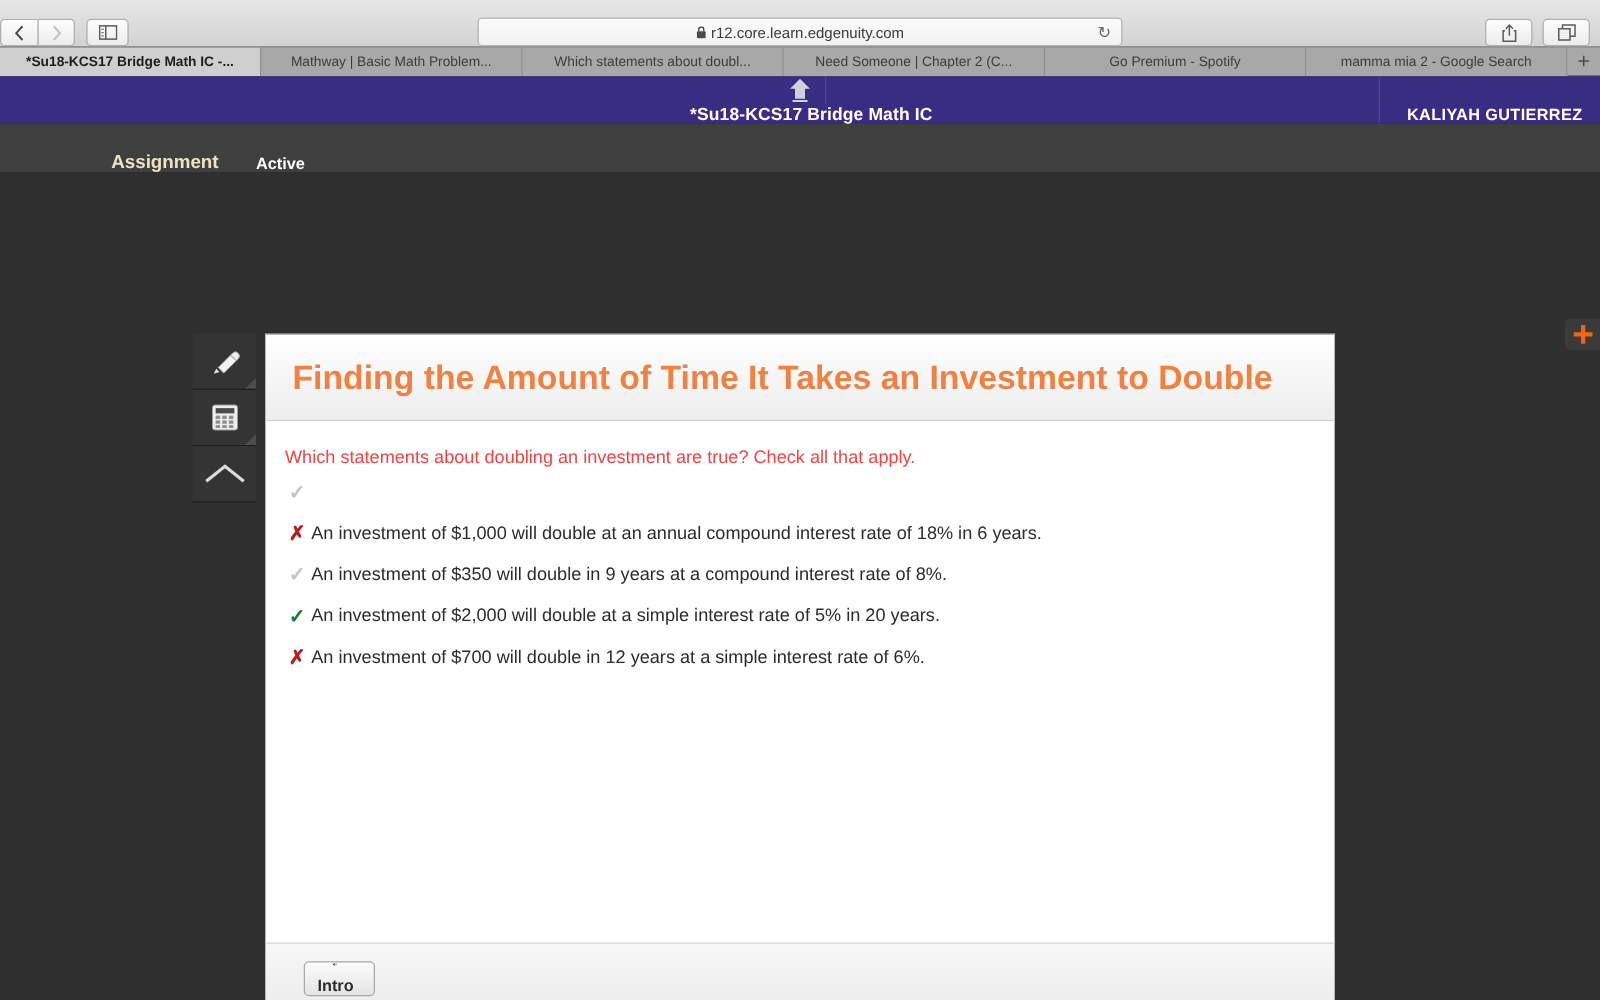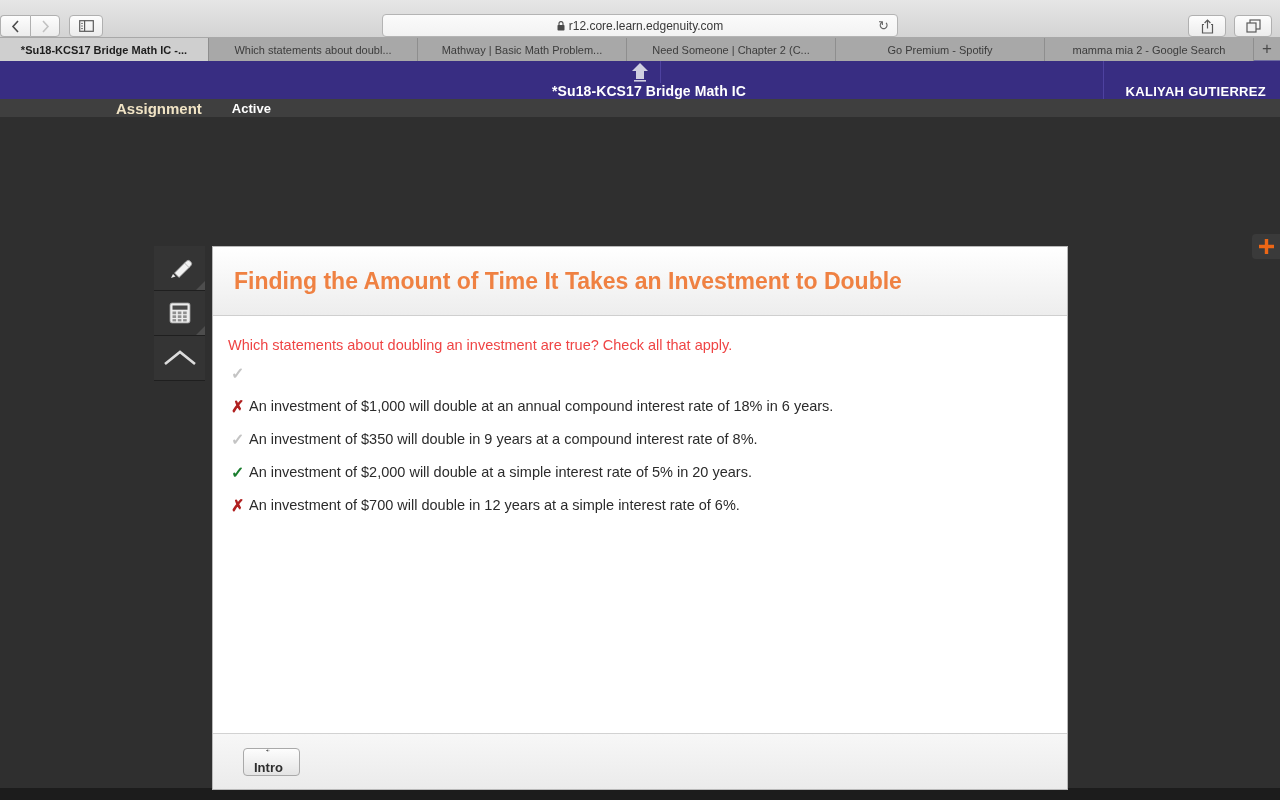--- a/index.html
+++ b/index.html
@@ -74,22 +74,22 @@
   }
   .user-cell {
     position: absolute; right: 0; top: 0; height: 38px;
     display: flex; align-items: flex-end; padding: 0 14px 0 22px;
     border-left: 1px solid #4e42a0;
   }
   .user-name { color: #fff; font-size: 13px; font-weight: bold; letter-spacing: .3px; }
 
   
   .sub-header {
-    height: 18px; width: 1280px; background: #3f3f3f;
-    display: flex; align-items: center; padding-left: 116px;
+    height: 39px; width: 1280px; background: #3f3f3f;
+    display: flex; align-items: flex-end; padding-left: 89px;
   }
   .sub-assignment { color: #f0e3c4; font-size: 15px; font-weight: bold; }
   .sub-active { color: #ffffff; font-size: 13px; font-weight: bold; margin-left: 30px; }
 
   
   .stage { position: relative; width: 1280px; height: 671px; background: #2f2f2f; }
 
   
   .tool-rail { position: absolute; left: 154px; top: 129px; width: 51px; }
   .tool-btn {
@@ -109,21 +109,21 @@
     position: absolute; left: 212px; top: 129px;
     width: 856px; height: 544px; background: #ffffff;
     border: 1px solid #b9b9b9;
     display: flex; flex-direction: column;
   }
   .card-title-bar {
     height: 69px; background: linear-gradient(#ffffff, #ededed);
     border-bottom: 1px solid #cfcfcf;
     display: flex; align-items: center; padding-left: 21px;
   }
-  .card-title { color: #ef8142; font-size: 23px; font-weight: bold; }
+  .card-title { color: #ef8142; font-size: 27px; font-weight: bold; }
   .card-body { flex: 1; padding: 21px 0 0 15px; background: #fff; }
   .question { font-size: 14.5px; color: #ef4444; margin-bottom: 11px; }
   .option-row { display: flex; align-items: flex-start; margin-bottom: 14px; }
   .option-mark {
     width: 21px; flex: 0 0 21px; font-size: 16px; font-weight: bold;
     line-height: 19px; text-align: left; padding-left: 3px;
   }
   .mark-gray { color: #c4c4c4; }
   .mark-green { color: #1a7d2e; }
   .mark-red { color: #b02020; }
@@ -197,22 +197,22 @@
       <svg width="15" height="14" viewBox="0 0 15 14">
         <rect x="4" y="1" width="10" height="9" fill="none" stroke="#5a5a5a" stroke-width="1.2"></rect>
         <rect x="1" y="4" width="9" height="9" fill="#f0f0f0" stroke="#5a5a5a" stroke-width="1.2"></rect>
       </svg>
     </div>
   </div>
 </div>
 
 <div class="tab-bar">
   <div class="tab active">*Su18-KCS17 Bridge Math IC -...</div>
+  <div class="tab">Mathway | Basic Math Problem...</div>
   <div class="tab">Which statements about doubl...</div>
-  <div class="tab">Mathway | Basic Math Problem...</div>
   <div class="tab">Need Someone | Chapter 2 (C...</div>
   <div class="tab">Go Premium - Spotify</div>
   <div class="tab">mamma mia 2 - Google Search</div>
   <div class="tab-add">+</div>
 </div>
 
 <div class="app-header">
   <div class="home-cell">
     <svg width="22" height="22" viewBox="0 0 22 22">
       <path d="M11 2 L19 10 H15 V18 H7 V10 H3 Z" fill="#cfcfe0"></path>

